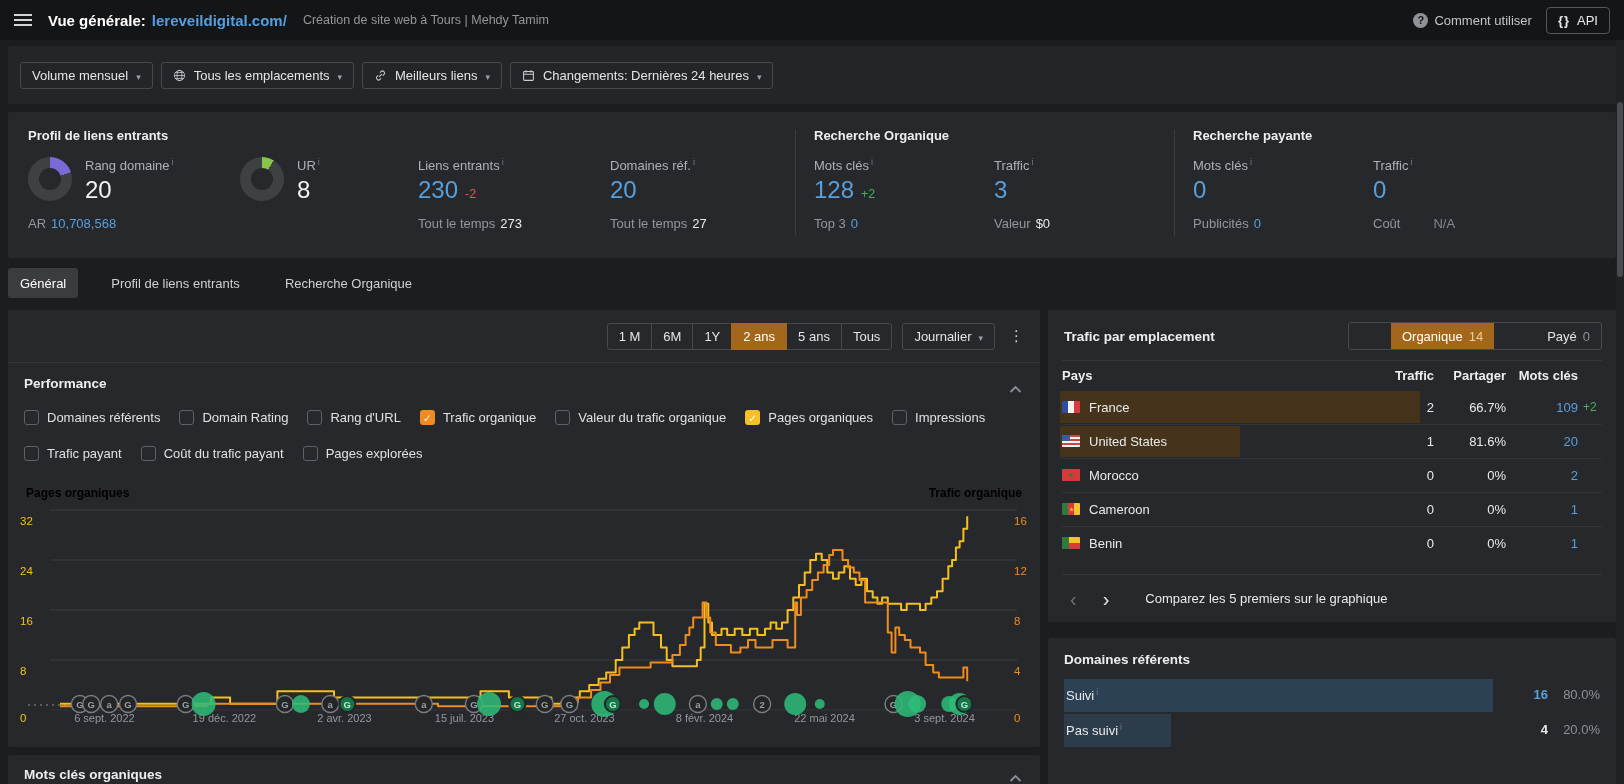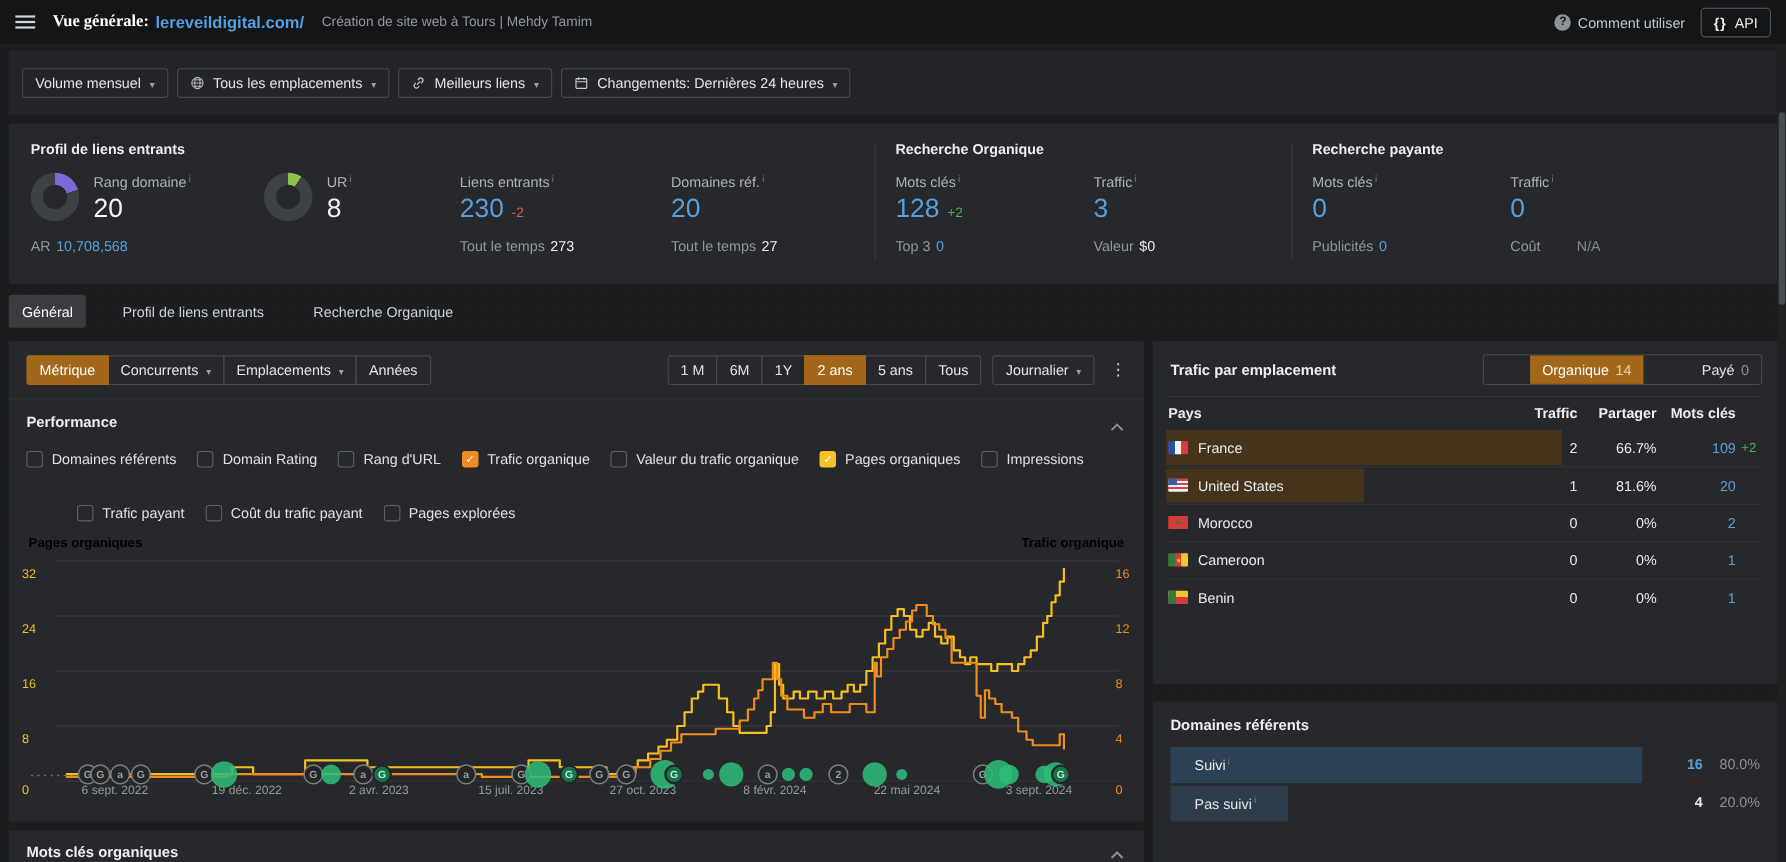--- a/index.html
+++ b/index.html
@@ -3,21 +3,21 @@
 <meta charset="utf-8">
 <style>
   html,body{margin:0;padding:0;background:#101113;}
   *{box-sizing:border-box;font-family:"Liberation Sans","DejaVu Sans",sans-serif;}
   .app{position:relative;width:1624px;height:784px;background:#1b1d1f;overflow:hidden;
        background-image:radial-gradient(#232528 1px,transparent 1px);background-size:16px 16px;}
   
   .hdr{position:absolute;top:0;left:0;right:0;height:40px;background:#141517;display:flex;align-items:center;padding:0 14px;z-index:5;}
   .burger{width:18px;display:flex;flex-direction:column;gap:3px;cursor:pointer;margin-right:16px;}
   .burger i{height:2px;background:#d3d6d9;display:block;}
-  .hdr-title{font-size:15px;font-weight:bold;color:#fff;font-family:Liberation Serif, serif;}
+  .hdr-title{font-size:15px;font-weight:bold;color:#fff;}
   .hdr-domain{font-size:15px;font-weight:bold;color:#539fe0;margin-left:6px;cursor:pointer;}
   .hdr-sub{font-size:12.5px;color:#93979c;margin-left:16px;}
   .hdr-right{margin-left:auto;display:flex;align-items:center;gap:14px;}
   .help{display:flex;align-items:center;gap:6px;color:#c2c6ca;font-size:13px;cursor:pointer;}
   .qmark{width:15px;height:15px;border-radius:50%;background:#8f9398;color:#141517;font-size:11px;font-weight:bold;
          display:inline-flex;align-items:center;justify-content:center;}
   .qmark::after{content:"?";}
   .api-btn{display:flex;align-items:center;gap:7px;border:1px solid #54575b;border-radius:4px;height:27px;padding:0 11px;
            color:#e8eaec;font-size:13px;background:transparent;cursor:pointer;}
   .api-glyph{font-weight:bold;color:#e8eaec;letter-spacing:1px;}
@@ -73,21 +73,21 @@
   .ranges{margin-left:auto;}
   .journalier{margin-left:10px;border-radius:3px !important;}
   .kebab{margin-left:14px;color:#c9ccd0;font-size:15px;cursor:pointer;letter-spacing:0;}
   .kebab::after{content:"⋮";}
   .mtb-divider{position:absolute;top:52px;left:0;right:0;height:1px;background:#35383b;}
   
   .perf-h{position:absolute;top:66px;left:16px;font-size:13.5px;font-weight:bold;color:#eceef0;}
   .chev-up{position:absolute;top:70px;right:18px;cursor:pointer;}
   .cb-row{position:absolute;left:16px;right:16px;display:flex;gap:19px;flex-wrap:nowrap;}
   .cb-row.r1{top:100px;}
-  .cb-row.r2{top:149px;margin-left:46px;}
+  .cb-row.r2{top:136px;}
   .cb-item{display:flex;align-items:center;gap:8px;cursor:pointer;white-space:nowrap;}
   .cb{width:15px;height:15px;border-radius:3px;border:1.5px solid #5e6165;display:inline-flex;align-items:center;justify-content:center;flex:none;}
   .cb.checked{border:none;color:#fff;font-size:10.5px;font-weight:bold;}
   .cb.checked::after{content:"✓";}
   .cb-label{font-size:13px;color:#dfe1e4;}
   
   .axis-lab{position:absolute;top:176px;font-size:12px;font-weight:bold;}
   .axis-lab.left{left:18px;}
   .axis-lab.right{right:18px;}
   #perf-chart{position:absolute;left:0;top:192px;width:1032px;height:232px;}
@@ -131,21 +131,21 @@
   .pg-prev{color:#6f7377;}
   .pg-prev::after{content:"‹";}
   .pg-next{color:#e8eaec;}
   .pg-next::after{content:"›";}
   .loc-foot-text{font-size:13px;color:#e8eaec;margin-left:18px;cursor:pointer;}
   
   .ref-title{font-size:13.5px;font-weight:bold;color:#eceef0;padding:14px 16px 12px 16px;}
   .ref-row{position:relative;height:33px;margin:0 16px 2px 16px;}
   .ref-bar{position:absolute;left:0;top:0;bottom:0;background:#2d4155;}
   .ref-row.dim .ref-bar{background:#2c3c4b;}
-  .ref-label{position:absolute;left:22px;top:8px;font-size:13px;color:#e8eaec;}
+  .ref-label{position:absolute;left:2px;top:8px;font-size:13px;color:#e8eaec;}
   .ref-vals{position:absolute;right:0;top:8px;display:flex;}
   .ref-val{width:34px;text-align:right;font-size:13px;color:#e8eaec;font-weight:bold;}
   .ref-val.blue{color:#57a0dc;}
   .ref-pct{width:52px;text-align:right;font-size:13px;color:#8d9196;}
   
   .bottom-title{font-size:13.5px;font-weight:bold;color:#eceef0;padding:12px 16px;}
   .bottom-chev{position:absolute;top:14px;right:18px;cursor:pointer;}
   
   .sbar{position:absolute;top:40px;right:0;bottom:0;width:8px;background:#1f2123;}
   .sthumb{position:absolute;top:62px;right:1px;width:6px;height:175px;border-radius:3px;background:#484b4f;cursor:pointer;}
@@ -311,36 +311,20 @@
   </div>
 
   <div class="tabs" id="tabs">
       <div class="tab active">Général</div>
       <div class="tab">Profil de liens entrants</div>
       <div class="tab">Recherche Organique</div>
     </div>
 
   <div class="card main-card">
     <div class="mtb">
-      <div class="btn-group" id="mtb-left">
-          <button class="gbtn orange">
-            <span>Métrique</span>
-          </button>
-          <button class="gbtn">
-            <span>Concurrents</span>
-            <span class="caret"></span>
-          </button>
-          <button class="gbtn">
-            <span>Emplacements</span>
-            <span class="caret"></span>
-          </button>
-          <button class="gbtn">
-            <span>Années</span>
-          </button>
-        </div>
       <div class="btn-group ranges" id="mtb-ranges">
           <button class="gbtn">1 M</button>
           <button class="gbtn">6M</button>
           <button class="gbtn">1Y</button>
           <button class="gbtn orange">2 ans</button>
           <button class="gbtn">5 ans</button>
           <button class="gbtn">Tous</button>
         </div>
       <button class="gbtn journalier" style="border-radius:3px;">
         <span>Journalier</span>
@@ -537,20 +521,25 @@
         </div>
         <div class="loc-row">
           <div class="loc-bar" style="width: 0%;"></div>
           <span class="loc-cell c-pays"><span class="flag flag-bj"></span><span>Benin</span></span>
           <span class="loc-cell c-traffic">0</span>
           <span class="loc-cell c-share">0%</span>
           <span class="loc-cell c-kw loc-kwv">1</span>
           <span class="loc-cell c-delta loc-deltav"></span>
         </div>
       </div>
+    <div class="loc-foot">
+      <span class="pg pg-prev"></span>
+      <span class="pg pg-next"></span>
+      <span class="loc-foot-text">Comparez les 5 premiers sur le graphique</span>
+    </div>
   </div>
 
   <div class="card ref-card">
     <div class="ref-title">Domaines référents</div>
     <div class="ref-row">
       <div class="ref-bar" style="width: 80%;"></div>
       <span class="ref-label"><span>Suivi</span><sup class="inf"></sup></span>
       <span class="ref-vals">
         <span class="ref-val blue">16</span>
         <span class="ref-pct">80.0%</span>

